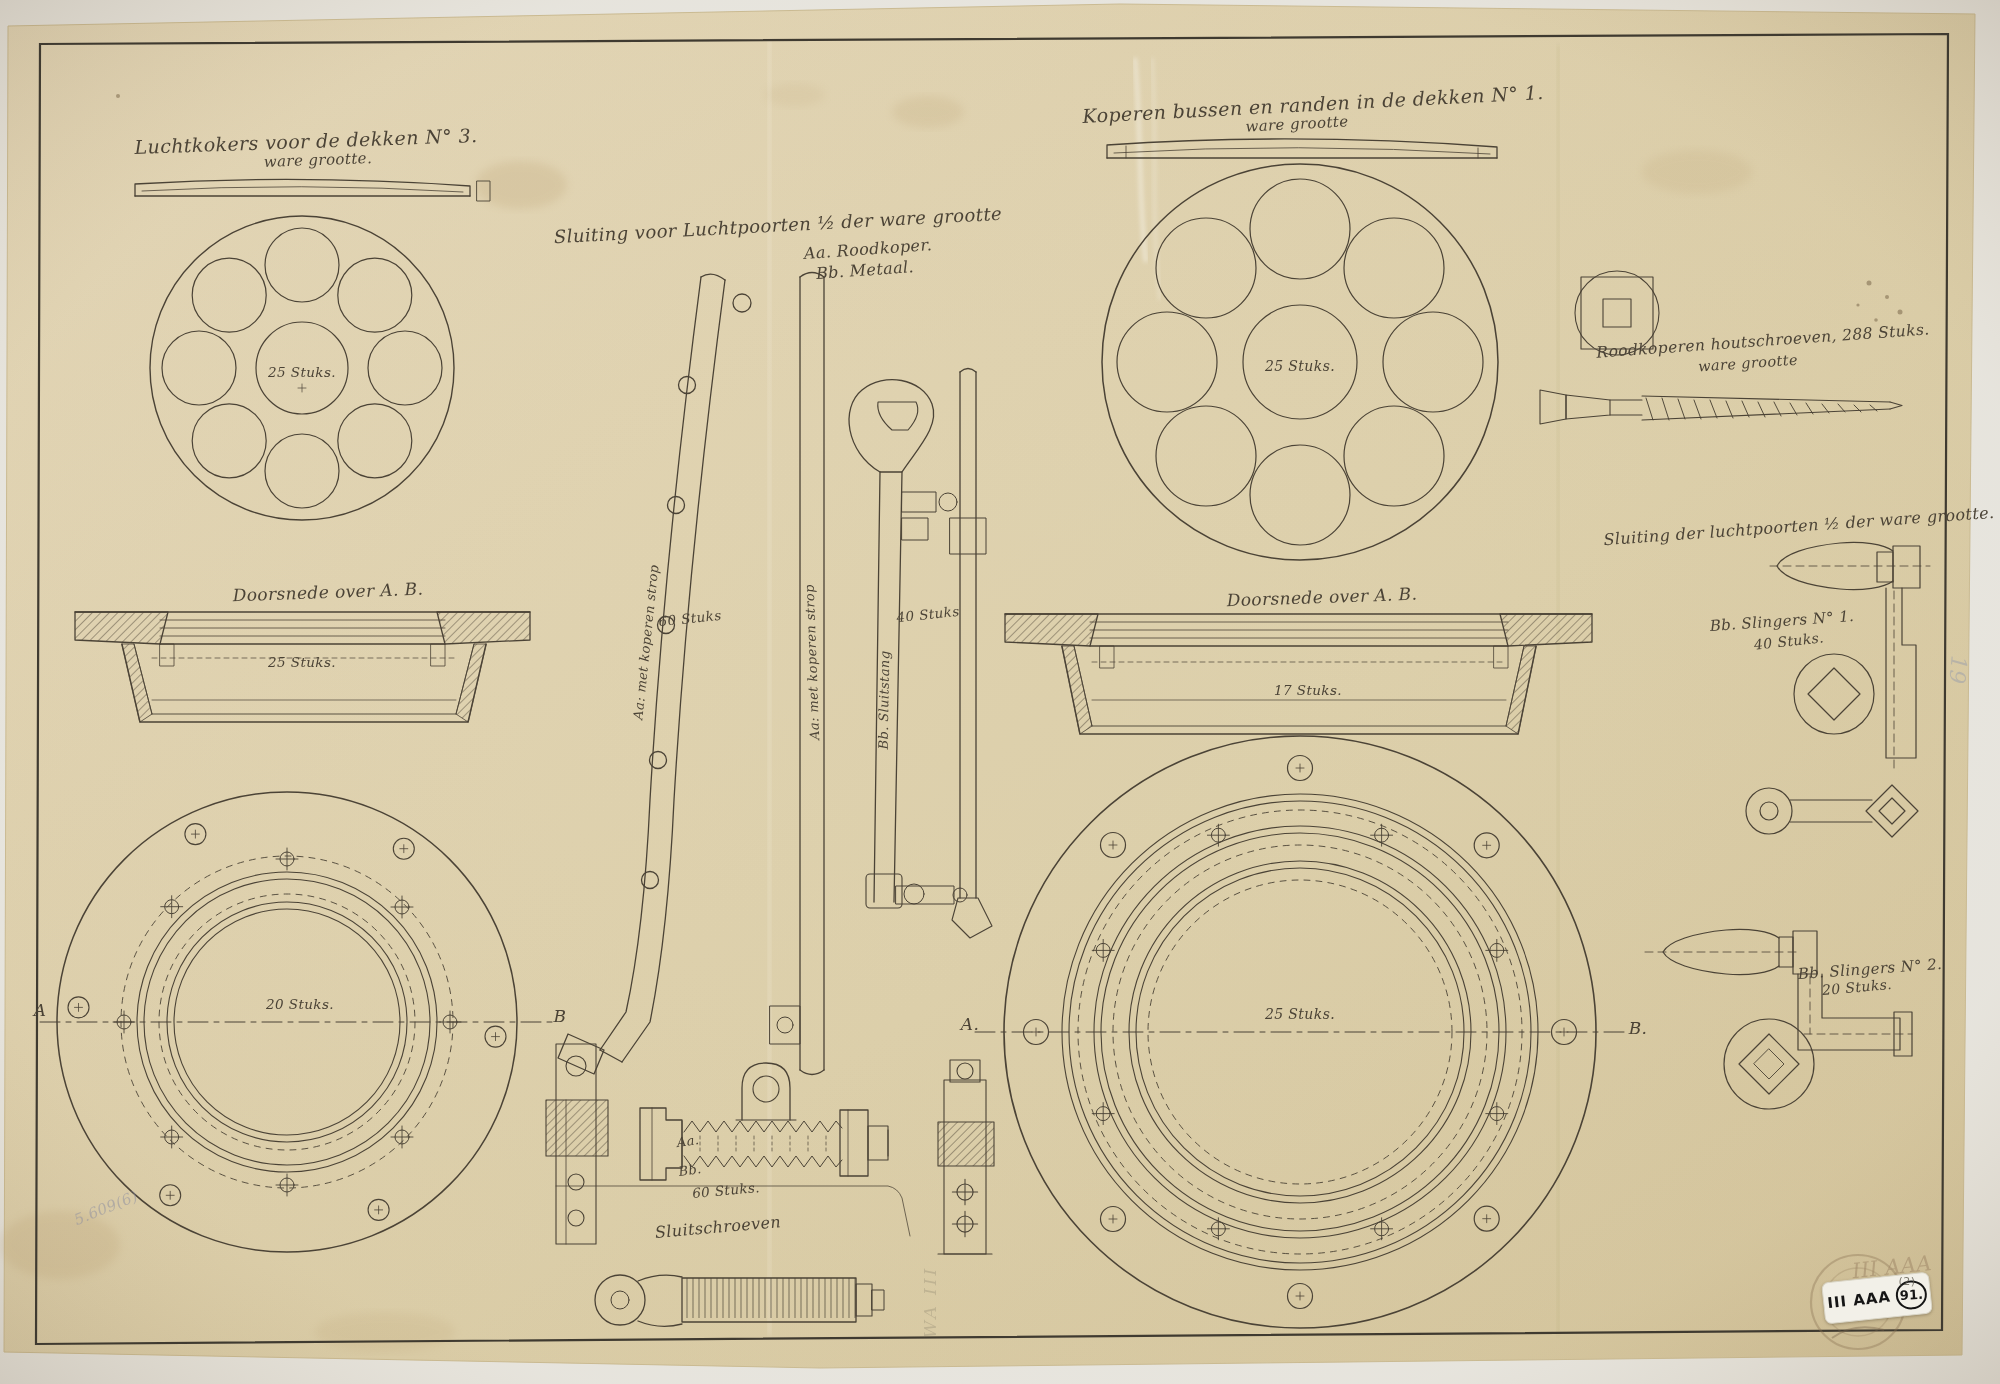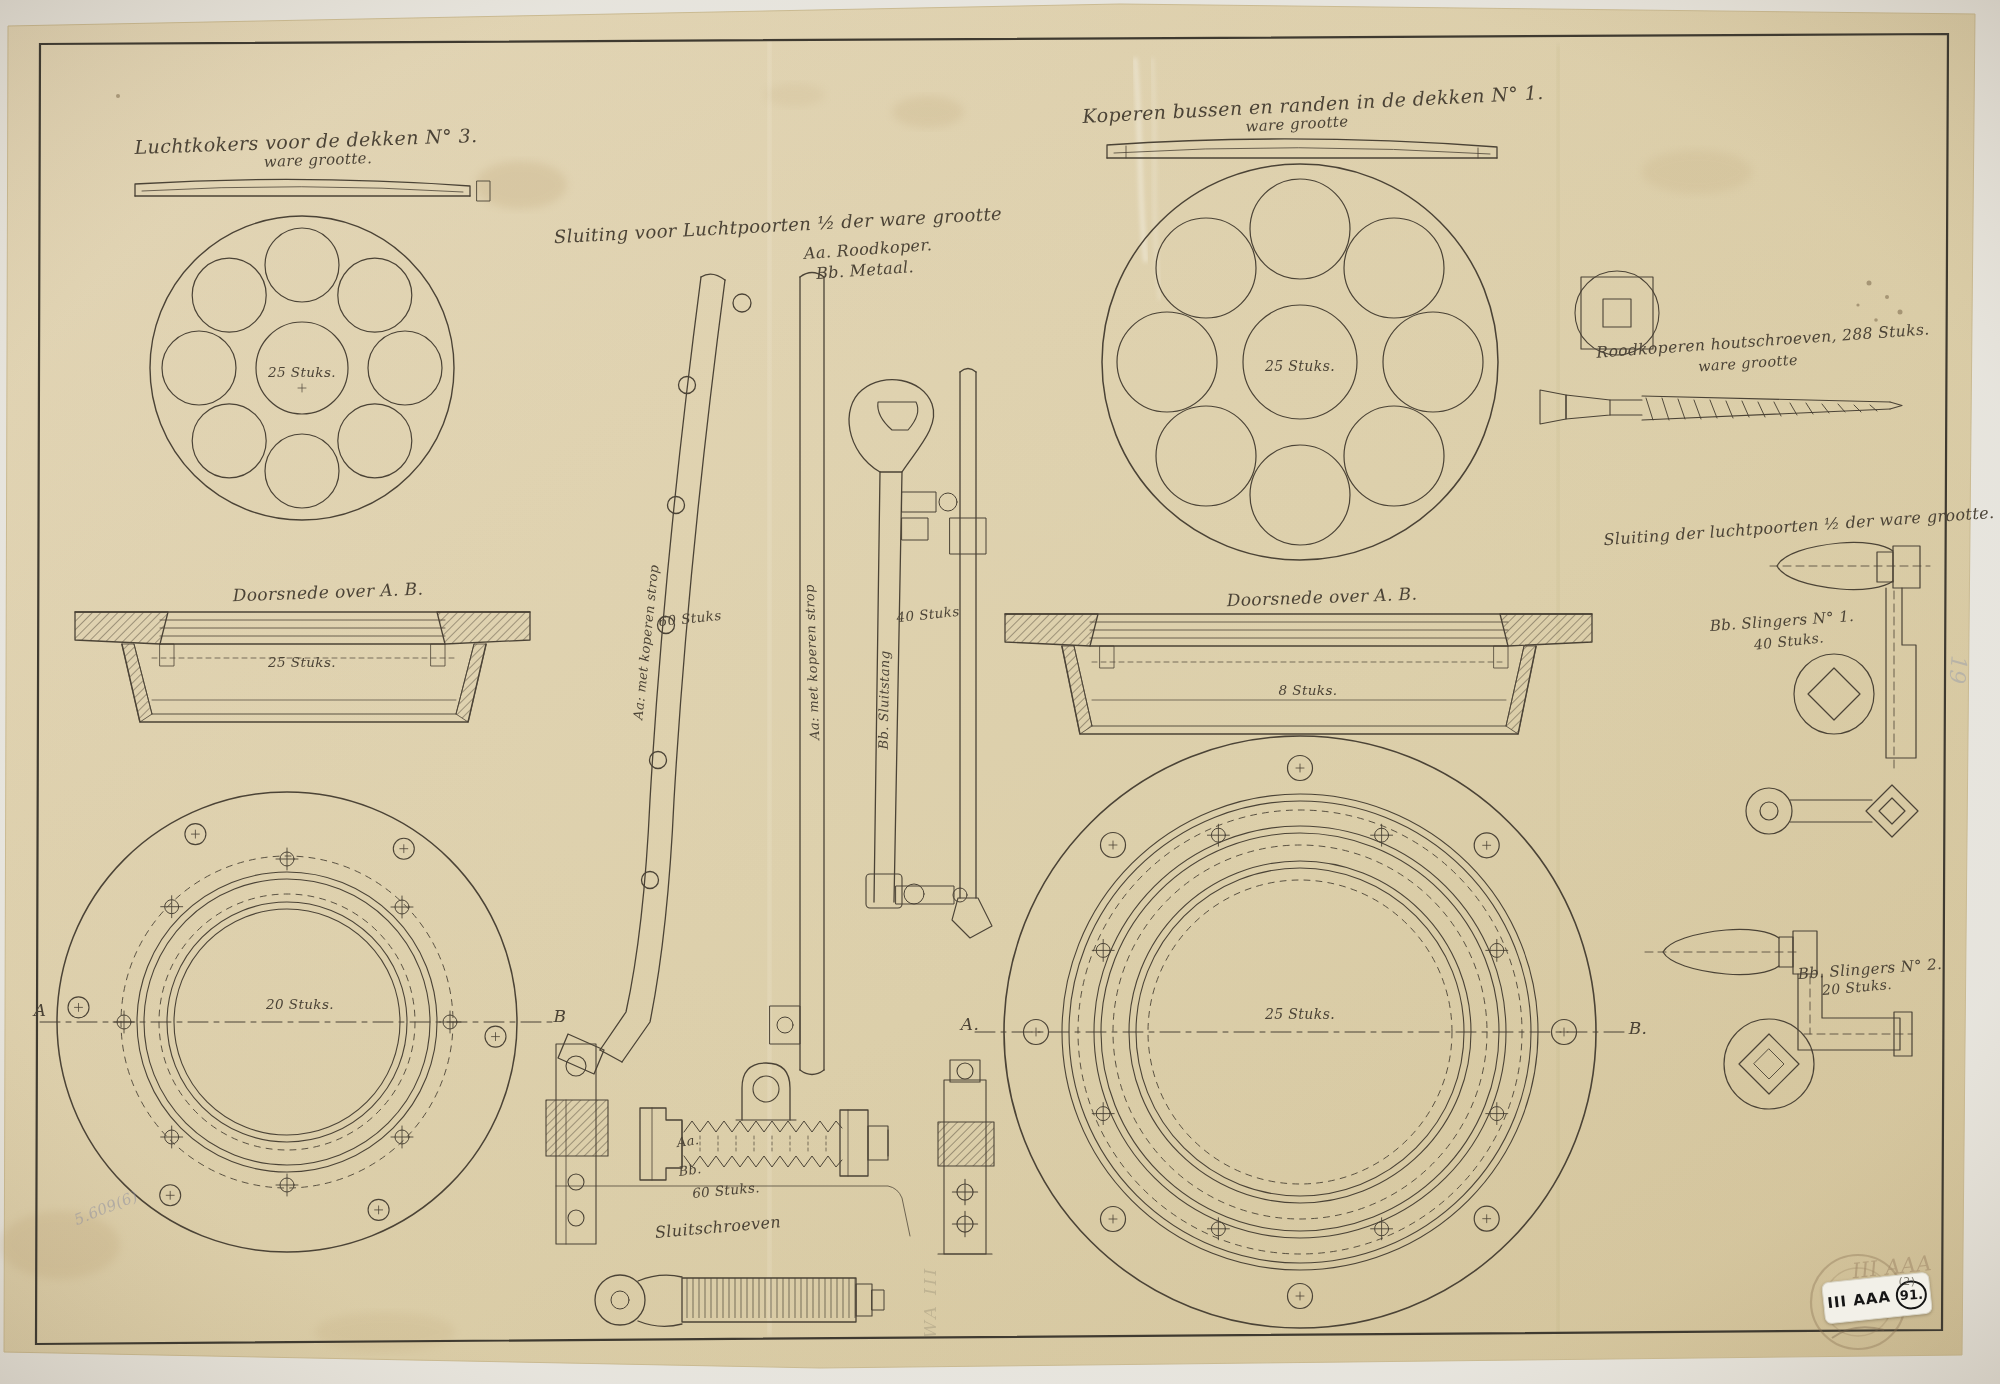--- a/index.html
+++ b/index.html
@@ -378,21 +378,21 @@
   <div class="lbl" style="left:1782px;top:621px;font-size:15px;--r:-4deg">Bb. Slingers N° 1.</div>
   <div class="lbl" style="left:1789px;top:641px;font-size:14px;--r:-6deg">40 Stuks.</div>
   <div class="lbl" style="left:1870px;top:969px;font-size:15px;--r:-4deg">Bb. Slingers N° 2.</div>
   <div class="lbl" style="left:1857px;top:987px;font-size:14px;--r:-5deg">20 Stuks.</div>
   <div class="lbl" style="left:328px;top:592px;font-size:17px;--r:-2deg">Doorsnede over A. B.</div>
   <div class="lbl" style="left:1322px;top:597px;font-size:17px;--r:-2deg">Doorsnede over A. B.</div>
   <div class="lbl" style="left:302px;top:372px;font-size:13.5px">25 Stuks.</div>
   <div class="lbl" style="left:302px;top:662px;font-size:13.5px">25 Stuks.</div>
   <div class="lbl" style="left:300px;top:1004px;font-size:13.5px">20 Stuks.</div>
   <div class="lbl" style="left:1300px;top:366px;font-size:14px">25 Stuks.</div>
-  <div class="lbl" style="left:1308px;top:690px;font-size:13.5px">8 Stuks.</div>
+  <div class="lbl" style="left:1308px;top:690px;font-size:13.5px">17 Stuks.</div>
   <div class="lbl" style="left:1300px;top:1014px;font-size:14px">25 Stuks.</div>
   <div class="lbl" style="left:690px;top:618px;font-size:13.5px;--r:-6deg">60 Stuks</div>
   <div class="lbl" style="left:928px;top:614px;font-size:13.5px;--r:-6deg">40 Stuks</div>
   <div class="lbl" style="left:646px;top:642px;font-size:13px;--r:-84deg">Aa: met koperen strop</div>
   <div class="lbl" style="left:812px;top:662px;font-size:13px;--r:-92deg">Aa: met koperen strop</div>
   <div class="lbl" style="left:884px;top:700px;font-size:13px;--r:-89deg">Bb. Sluitstang</div>
   <div class="lbl" style="left:688px;top:1141px;font-size:13px;--r:-8deg">Aa.</div>
   <div class="lbl" style="left:690px;top:1170px;font-size:13px;--r:-8deg">Bb.</div>
   <div class="lbl" style="left:726px;top:1190px;font-size:13.5px;--r:-5deg">60 Stuks.</div>
   <div class="lbl" style="left:718px;top:1227px;font-size:16px;--r:-5deg">Sluitschroeven</div>

